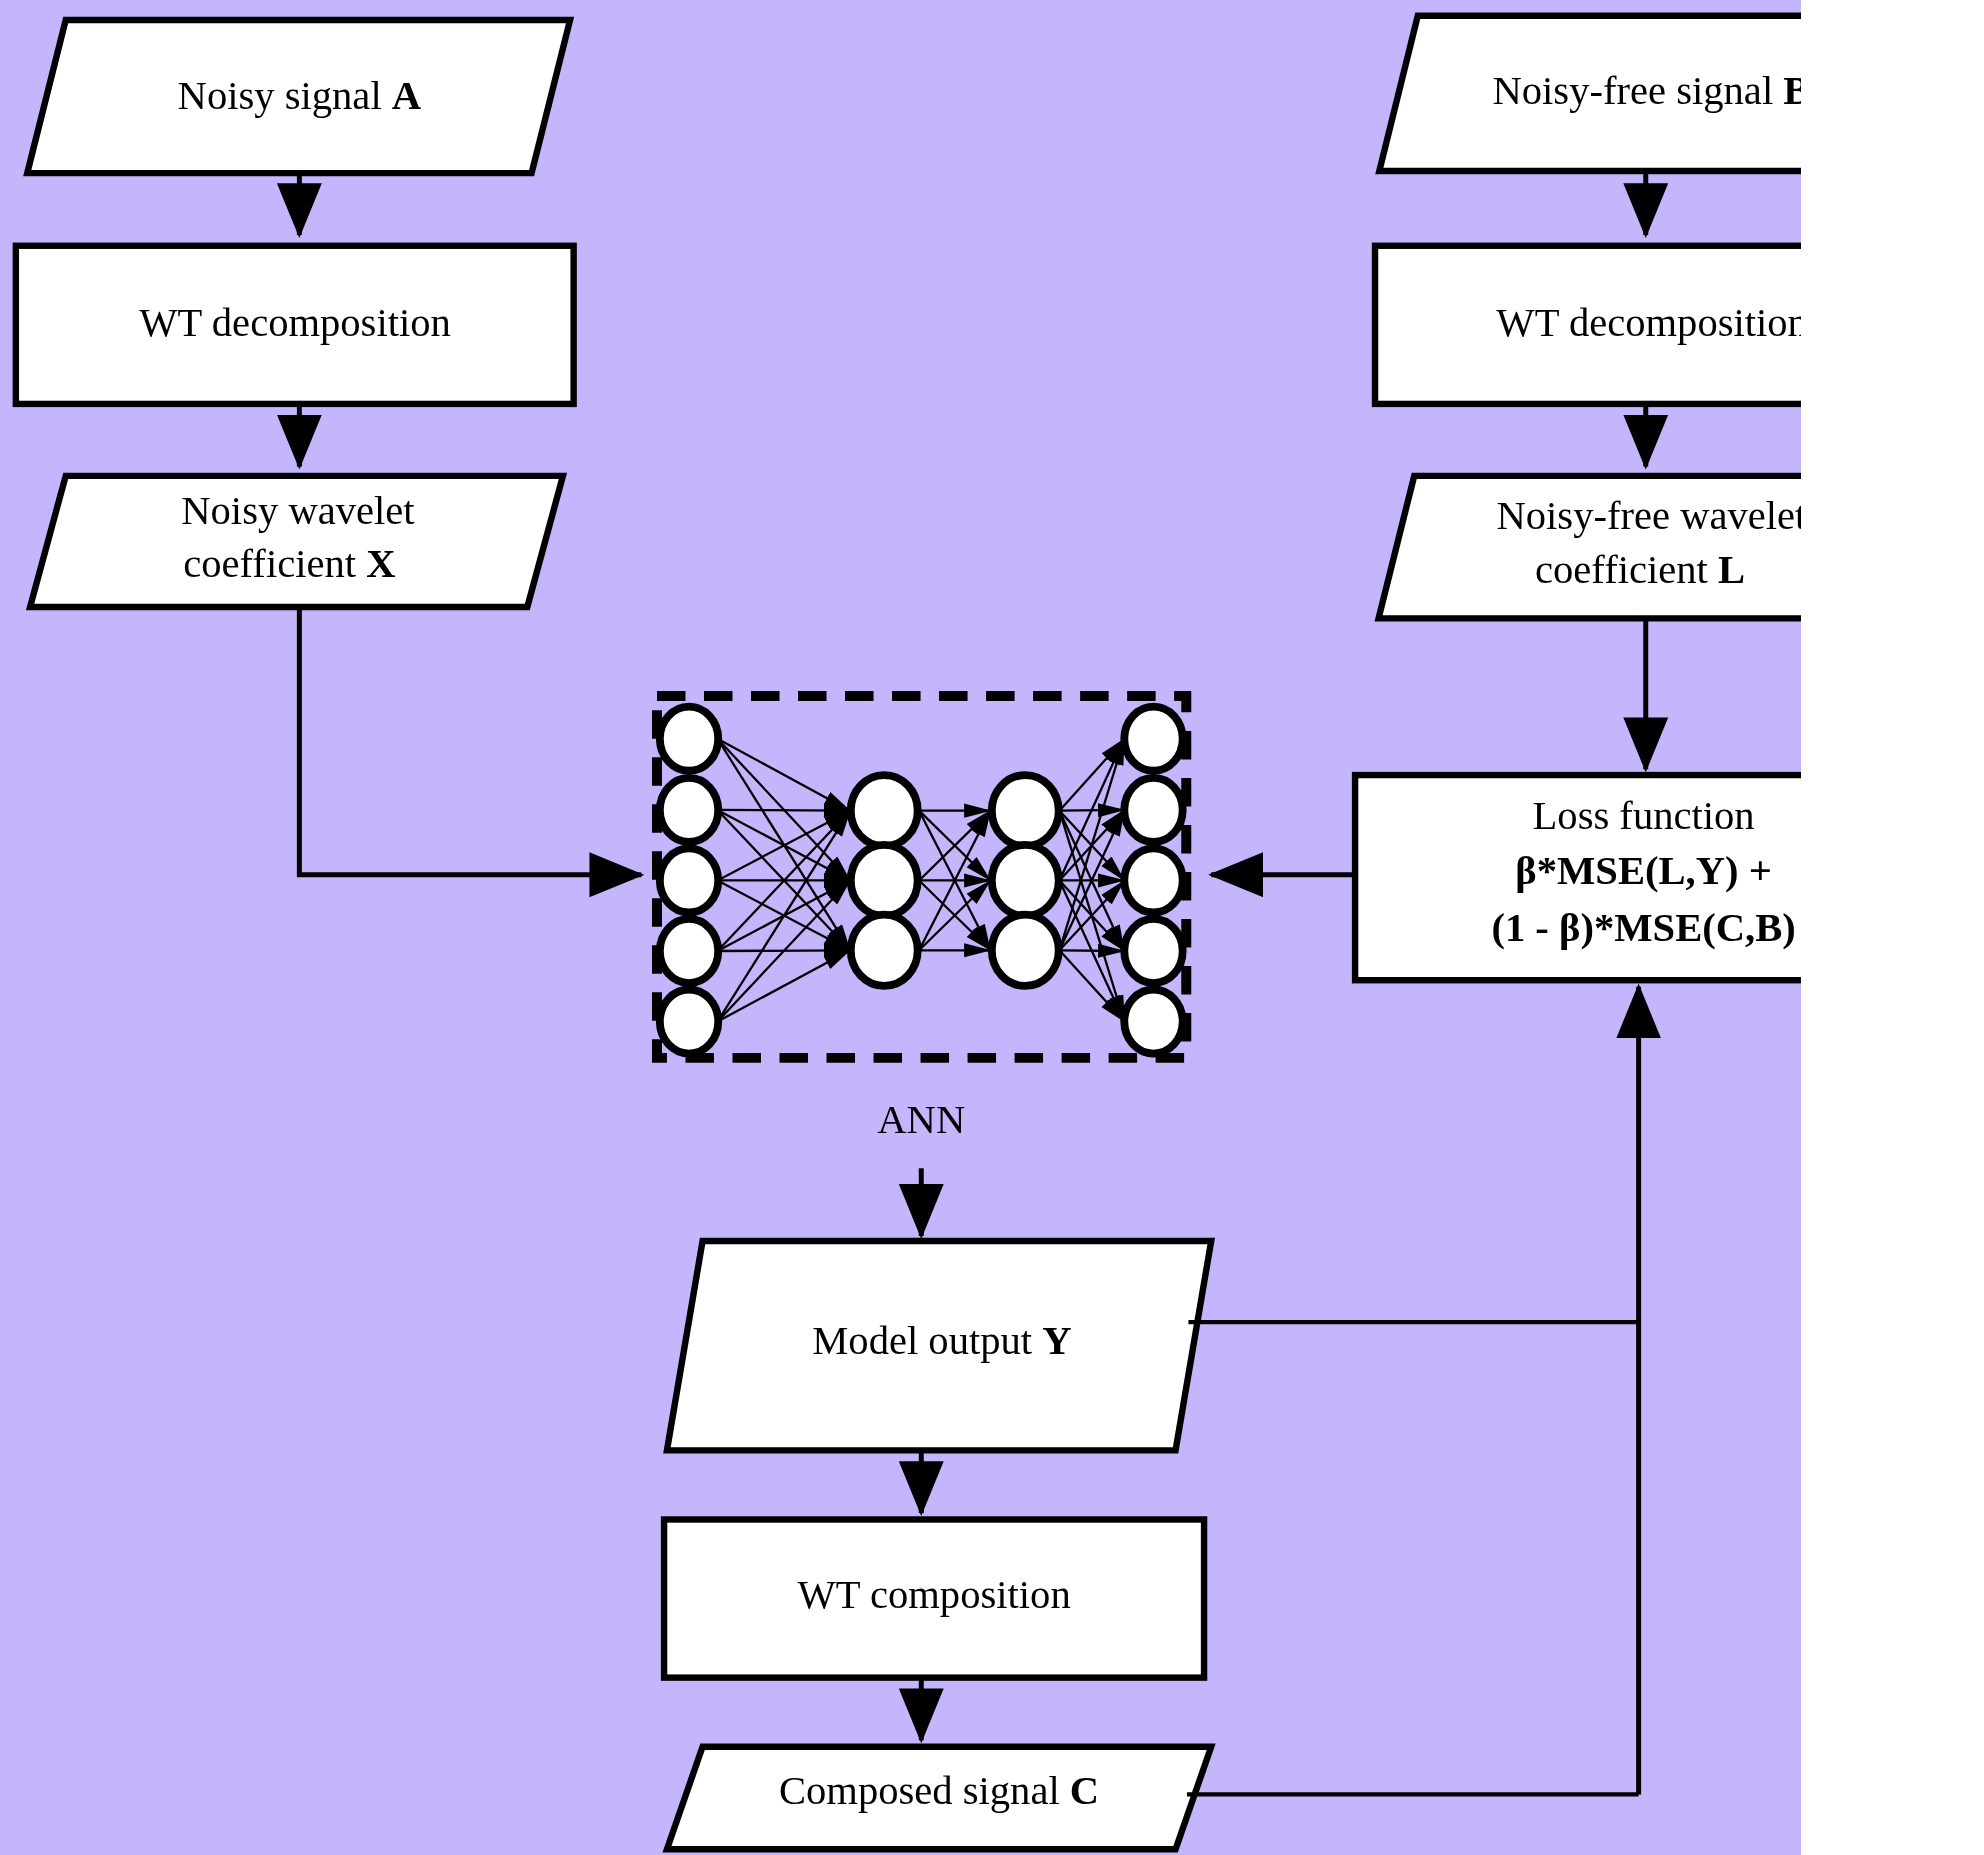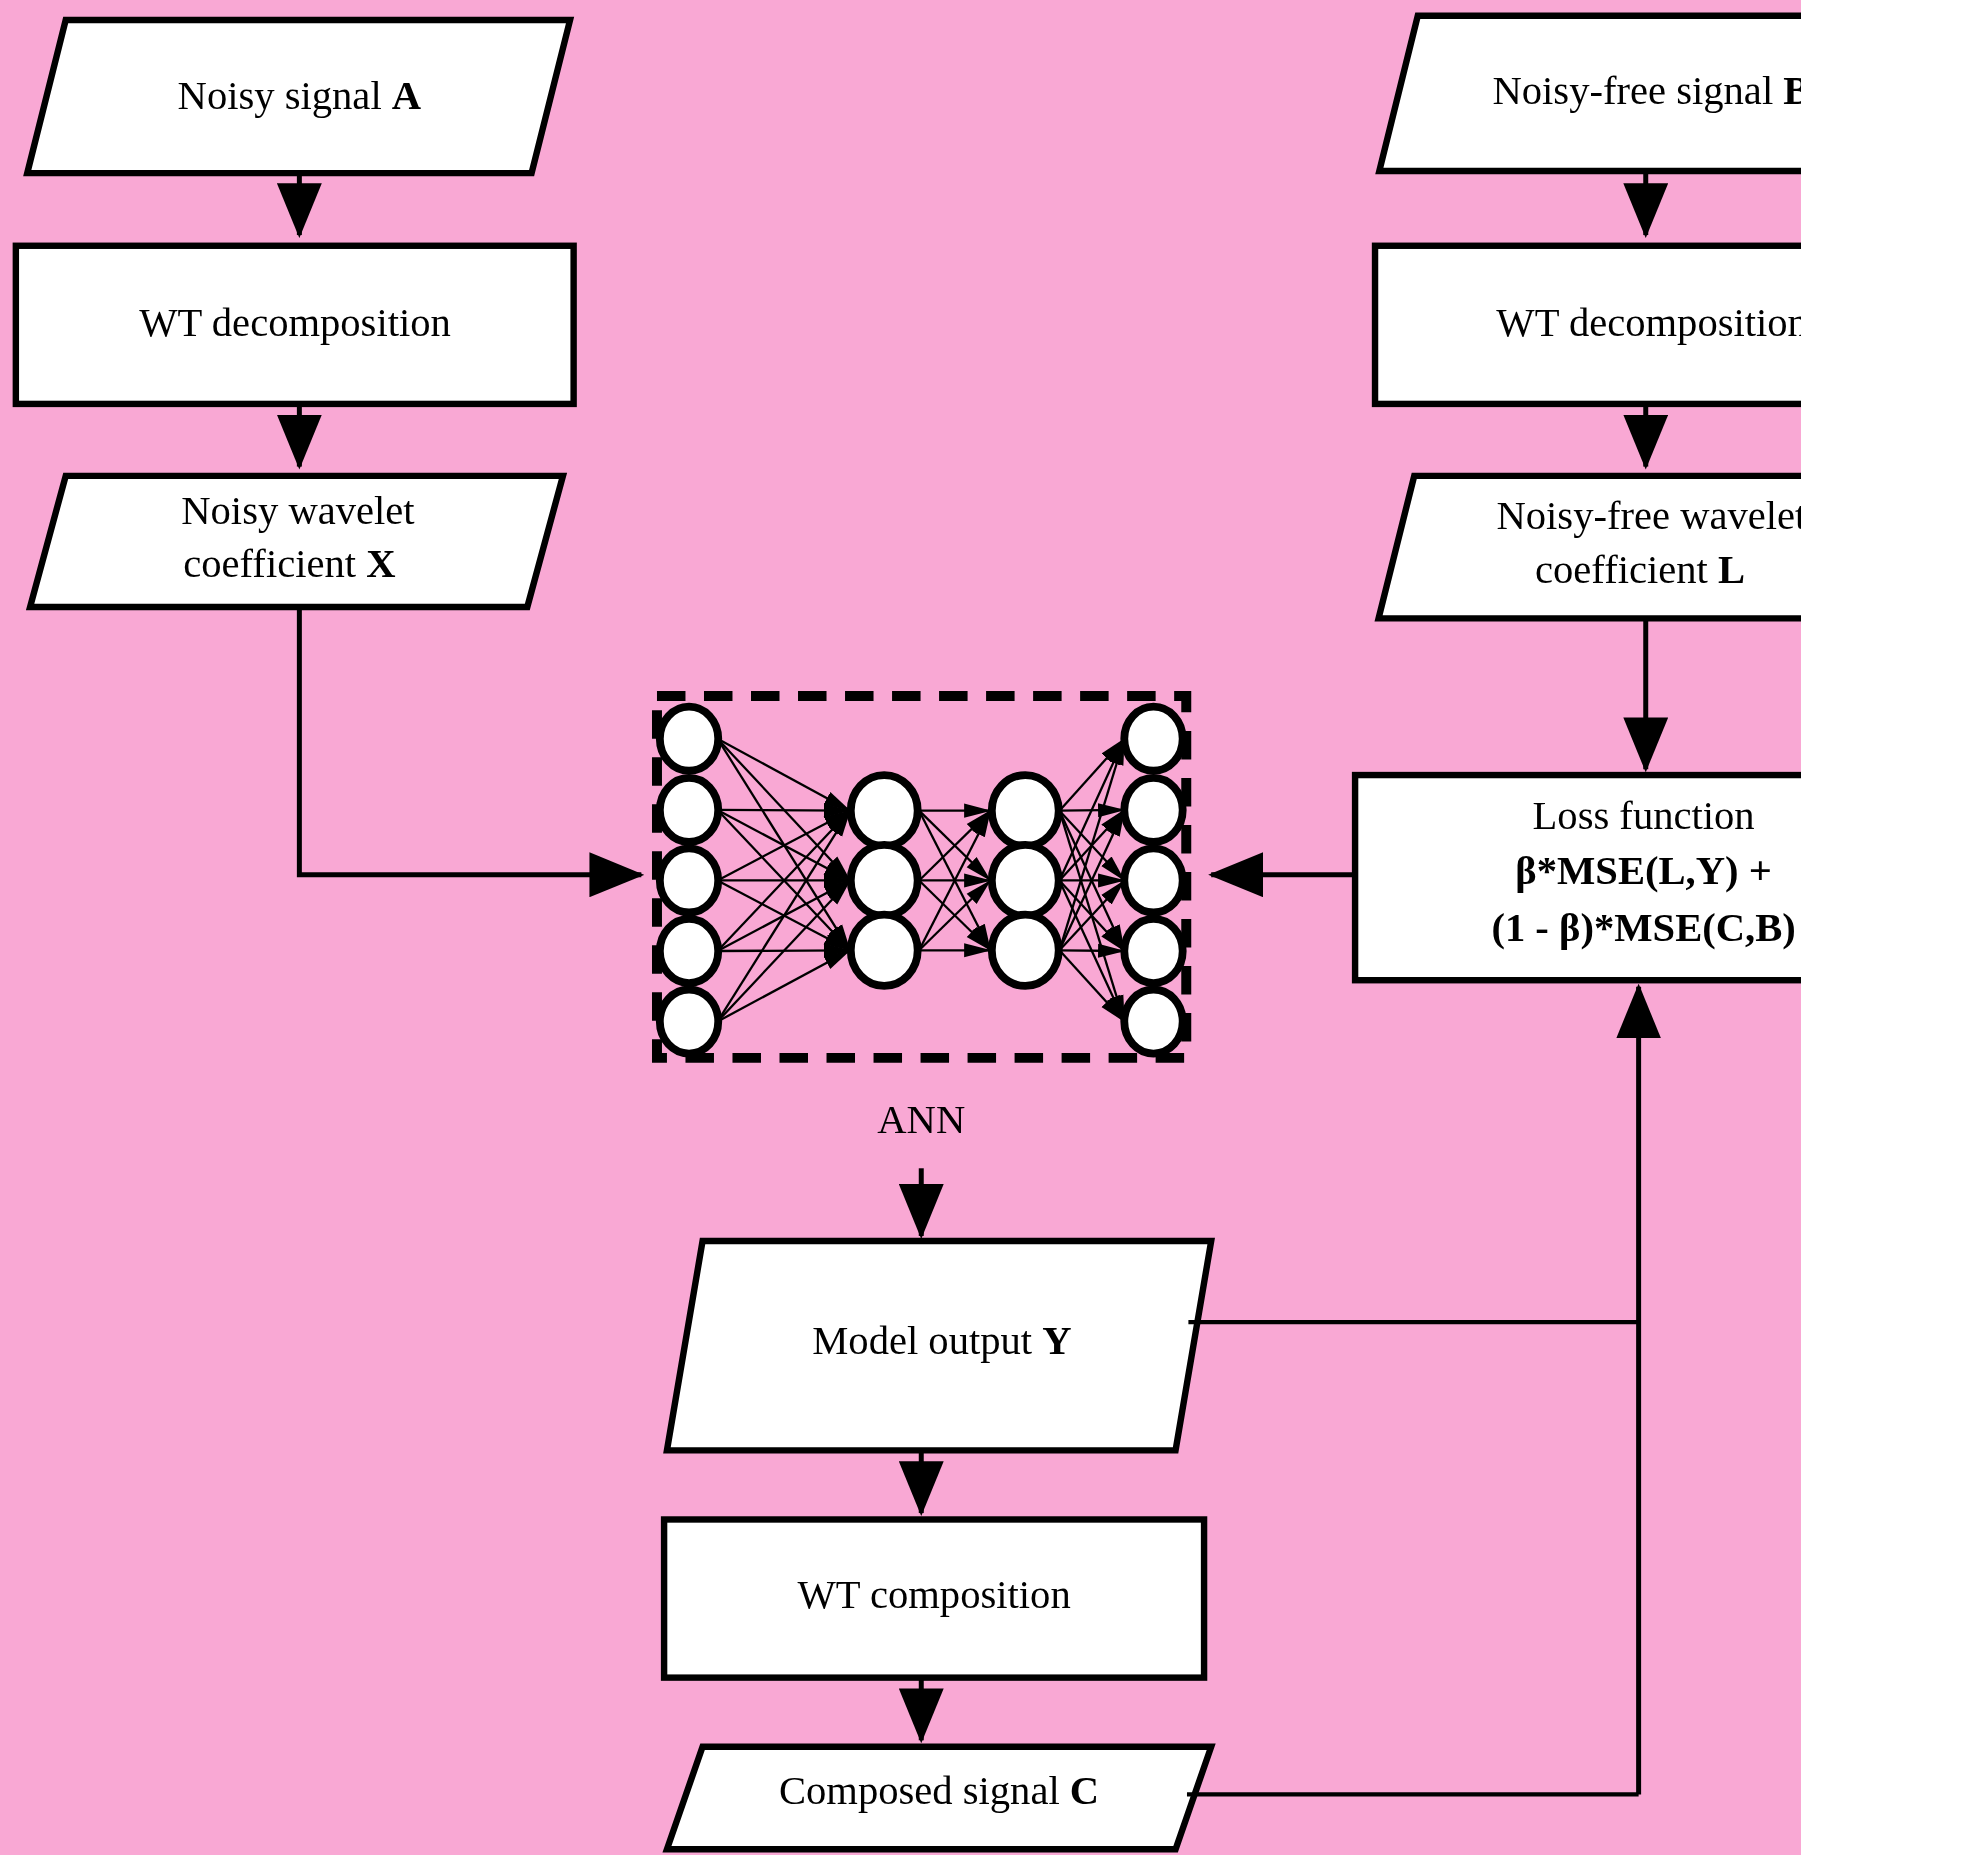--- a/index.html
+++ b/index.html
@@ -8,21 +8,21 @@
     padding: 0;
     background: #ffffff;
   }
   body {
     font-family: "Liberation Serif", "DejaVu Serif", serif;
   }
   #diagram-root {
     position: relative;
     width: 1801px;
     height: 1855px;
-    background: #f9a8d4;
+    background: #c4b5fd;
     overflow: hidden;
   }
   svg#flow-svg {
     position: absolute;
     top: 0;
     left: 0;
     width: 1985px;
     height: 1855px;
     display: block;
   }

